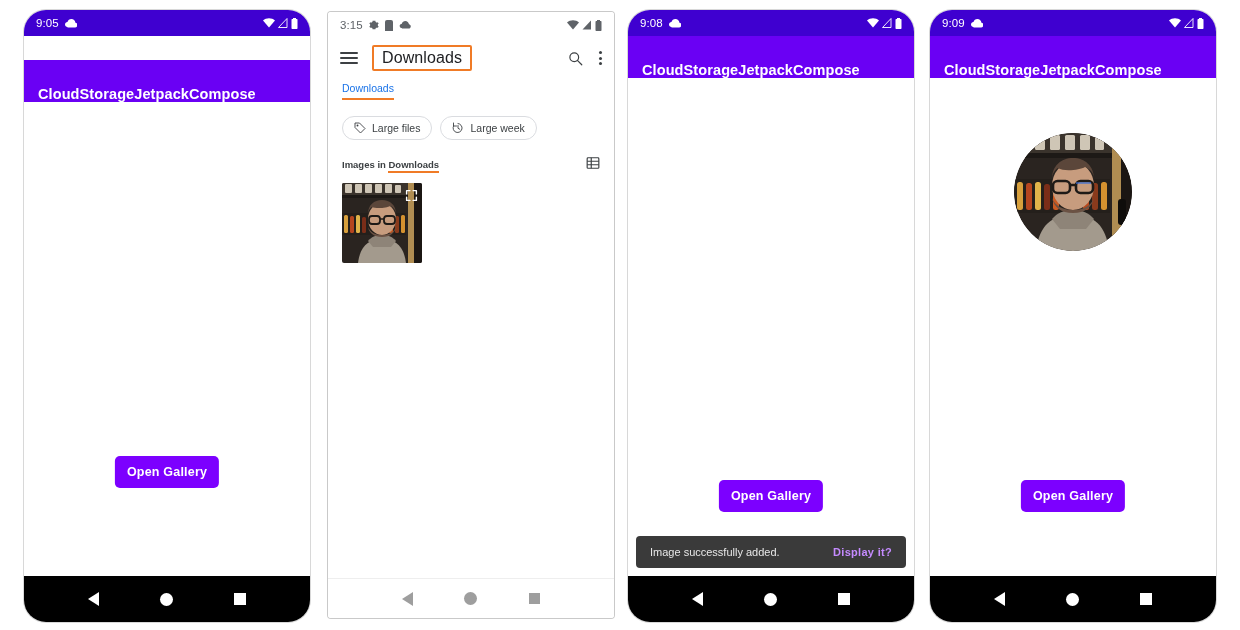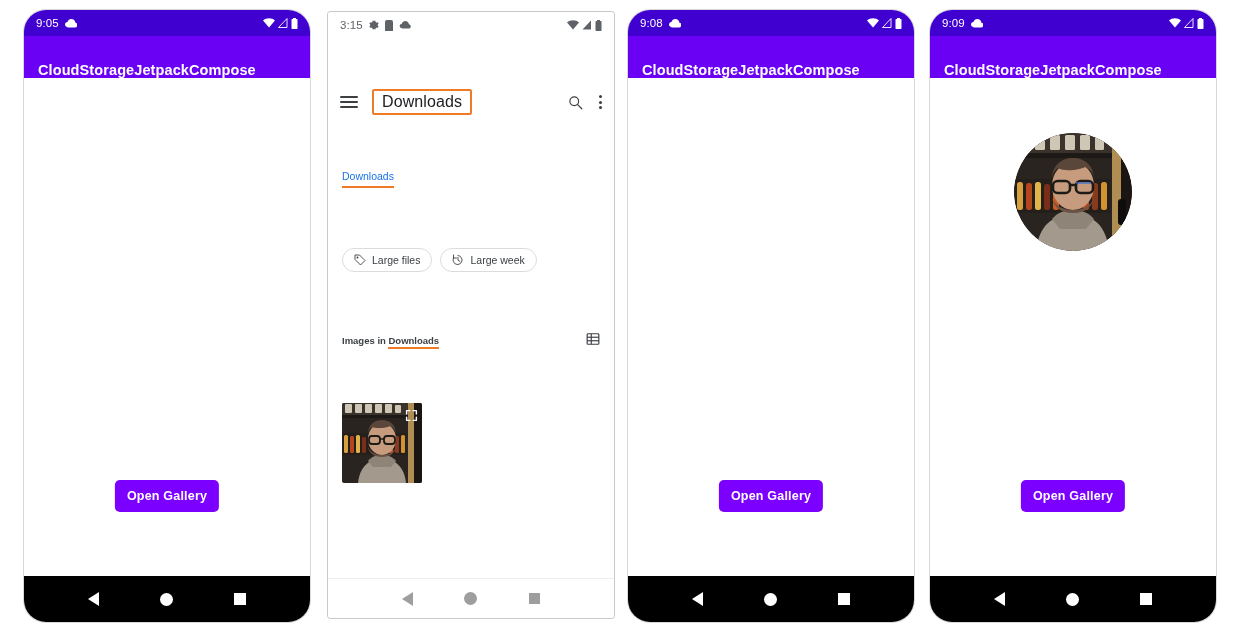--- a/index.html
+++ b/index.html
@@ -4,23 +4,23 @@
 <style>
   html,body{margin:0;padding:0;background:#ffffff;}
   body{width:1240px;height:630px;font-family:"Liberation Sans",sans-serif;overflow:hidden;}
   .stage{position:relative;width:1240px;height:630px;background:#fff;}
 
   
   .phone{position:absolute;overflow:hidden;}
   .phone-dark{width:286px;height:612px;top:10px;border-radius:22px;background:#ffffff;
               box-shadow:0 0 0 1px #d8d8d8;display:flex;flex-direction:column;}
   .phone-light{width:286px;height:606px;top:12px;border-radius:3px;background:#ffffff;
-               box-shadow:0 0 0 1px #c9c9c9;display:flex;flex-direction:column;gap:44px;}
-
-  .p1{left:24px;}
+               box-shadow:0 0 0 1px #c9c9c9;display:flex;flex-direction:column;}
+
+  .p1{left:24px;gap:24px;}
   .p2{left:328px;}
   .p3{left:628px;}
   .p4{left:930px;}
 
   
   .statusbar{height:26px;flex:0 0 26px;display:flex;align-items:center;
              padding:0 12px;box-sizing:border-box;font-size:11px;}
   .sb-purple{background:#3f00d0;color:#ffffff;}
   .sb-white{background:#ffffff;color:#5f6368;}
   .sb-time{font-size:11.5px;font-weight:400;letter-spacing:.1px;}
@@ -328,20 +328,24 @@
               <rect x="1" y="2" width="12" height="20" rx="1.5" fill="#fff"></rect>
             </svg>
           </span>
       </div>
     </div>
     <div class="appbar">
       <span class="appbar-title">CloudStorageJetpackCompose</span>
     </div>
     <div class="screen">
       <button class="gallery-btn">Open Gallery</button>
+      <div class="snackbar">
+        <span class="snackbar-msg">Image successfully added.</span>
+        <span class="snackbar-action">Display it?</span>
+      </div>
     </div>
     <div class="navbar-dark">
       <span class="nav-back-d"></span>
       <span class="nav-home-d"></span>
       <span class="nav-rec-d"></span>
     </div>
   </div>
 
   <div class="phone phone-dark p4">
     <div class="statusbar sb-purple">

